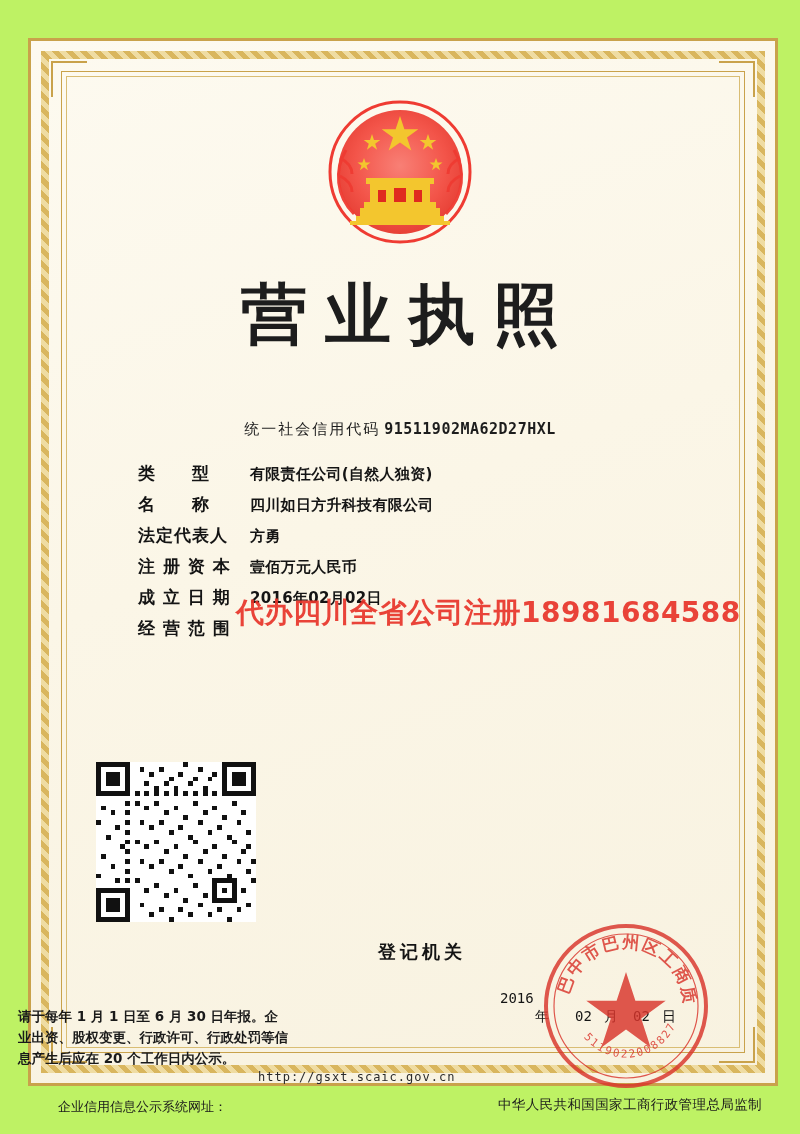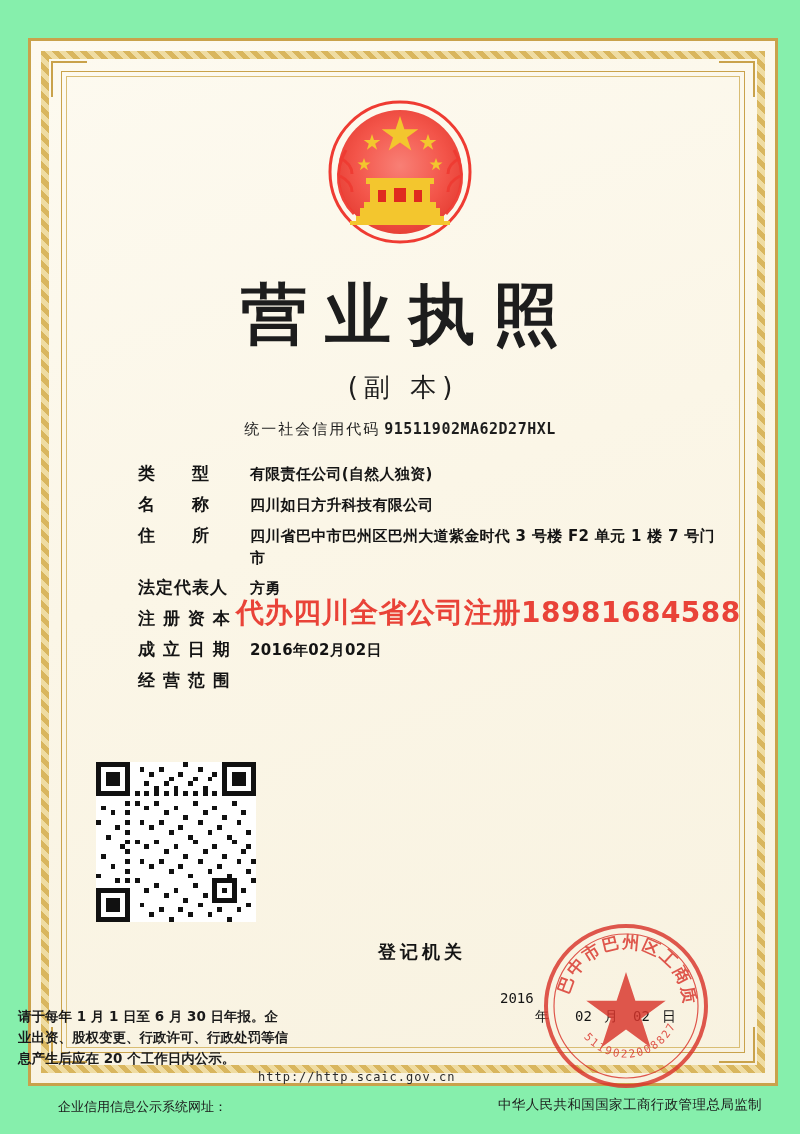--- a/index.html
+++ b/index.html
@@ -10,21 +10,21 @@
     width: 800px;
     height: 1134px;
     background: #ffffff;
     font-family: "Liberation Sans", sans-serif;
     overflow: hidden;
   }
   .page {
     position: relative;
     width: 800px;
     height: 1134px;
-    background: #86efac;
+    background: #bef264;
     overflow: hidden;
   }
   
   .frame-outer {
     position: absolute;
     left: 28px;
     top: 38px;
     width: 744px;
     height: 1042px;
     border: 3px solid #c9a24b;
@@ -324,45 +324,41 @@
       <rect x="74" y="96" width="12" height="14"></rect>
       <rect x="58" y="98" width="8" height="12"></rect>
       <rect x="94" y="98" width="8" height="12"></rect>
     </g>
     <g fill="#f3c62e">
       <rect x="30" y="129" width="100" height="4"></rect>
     </g>
   </svg>
 
   <div class="title">营业执照</div>
-  <div class="subtitle">(副 本)</div>
 
   <div class="credit-code">
     <span>统一社会信用代码</span><span class="code-num">91511902MA62D27HXL</span>
   </div>
 
   <div class="fields">
     <div class="row">
       <div class="lab">类　　型</div>
       <div class="val">有限责任公司(自然人独资)</div>
     </div>
     <div class="row">
       <div class="lab">名　　称</div>
       <div class="val">四川如日方升科技有限公司</div>
     </div>
     <div class="row">
-      <div class="lab">住　　所</div>
-      <div class="val">四川省巴中市巴州区巴州大道紫金时代 3 号楼 F2 单元 1 楼 7 号门市</div>
-    </div>
-    <div class="row">
       <div class="lab">法定代表人</div>
       <div class="val">方勇</div>
     </div>
     <div class="row">
       <div class="lab">注 册 资 本</div>
+      <div class="val">壹佰万元人民币</div>
     </div>
     <div class="row">
       <div class="lab">成 立 日 期</div>
       <div class="val">2016年02月02日</div>
     </div>
     <div class="row">
       <div class="lab">经 营 范 围</div>
     </div>
   </div>
 
@@ -538,17 +534,17 @@
     </defs>
     <text font-family="DejaVu Sans, sans-serif" font-size="17" fill="#d9342b" font-weight="bold" letter-spacing="2">
       <textPath href="#sealArcTop" startOffset="6%">巴中市巴州区工商质量监督管理局</textPath>
     </text>
     <text font-family="DejaVu Sans Mono, monospace" font-size="11" fill="#d9342b" letter-spacing="2">
       <textPath href="#sealArcBottom" startOffset="12%">5119022008827</textPath>
     </text>
   </svg>
 
   <div class="reminder">请于每年 1 月 1 日至 6 月 30 日年报。企业出资、股权变更、行政许可、行政处罚等信息产生后应在 20 个工作日内公示。</div>
-  <div class="url">http://http.scaic.gov.cn</div>
+  <div class="url">http://gsxt.scaic.gov.cn</div>
   <div class="footer-left">企业信用信息公示系统网址：</div>
   <div class="footer-right">中华人民共和国国家工商行政管理总局监制</div>
 
 </div>
 
 </body></html>

